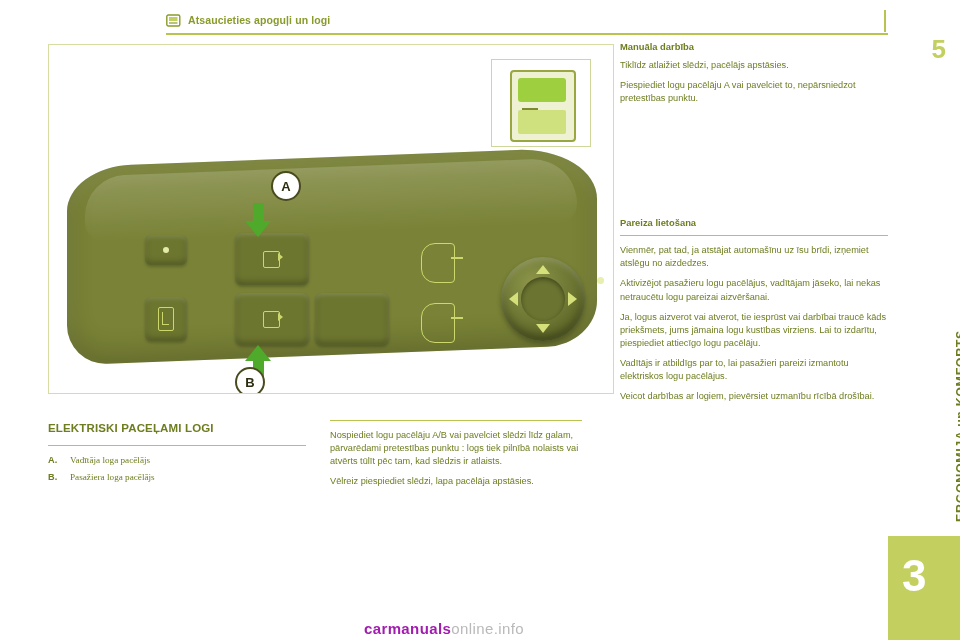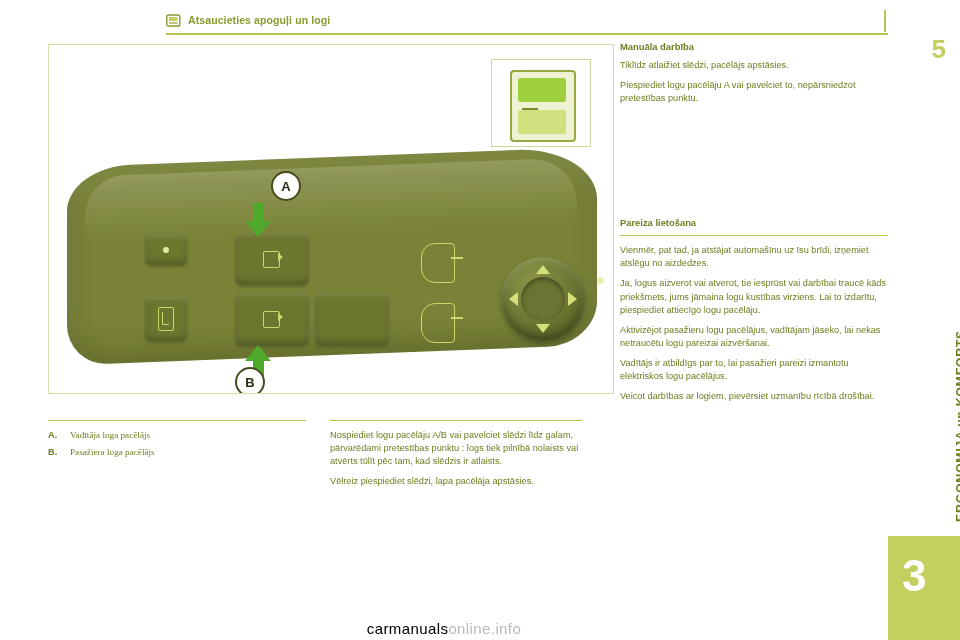--- a/index.html
+++ b/index.html
@@ -432,21 +432,21 @@
     height: 24px;
     display: flex;
     align-items: center;
     justify-content: center;
   }
   .footer-text {
     font-size: 15px;
     color: #b9b9b9;
     letter-spacing: .4px;
   }
-  .footer-text b { color: #000000; font-weight: normal; }
+  .footer-text b { color: #a21caf; font-weight: bold; }
 </style>
 </head>
 <body>
 
 <div class="header-bar">
   <span class="header-icon">
     <svg width="15" height="15" viewBox="0 0 15 15">
       <rect x="0.8" y="1" width="13" height="11" rx="1.5" fill="none" stroke="#8a9a2b" stroke-width="1.4"></rect>
       <rect x="3" y="3" width="8.5" height="4" fill="#c3cf5e"></rect>
       <line x1="3" y1="9" x2="11.5" y2="9" stroke="#8a9a2b" stroke-width="1.2"></line>
@@ -527,20 +527,21 @@
         <div class="inset-glass"></div>
         <div class="inset-handle"></div>
         <div class="inset-lower"></div>
       </div>
     </div>
 
   </div>
 </div>
 
 <div class="col col-left">
+  <div class="sec-title">ELEKTRISKI PACEĻAMI LOGI</div>
   <div class="title-rule"></div>
   <div class="legend-row">
     <span class="legend-key">A.</span>
     <span class="legend-val">Vadītāja loga pacēlājs</span>
   </div>
   <div class="legend-row">
     <span class="legend-key">B.</span>
     <span class="legend-val">Pasažiera loga pacēlājs</span>
   </div>
 </div>
@@ -554,21 +555,21 @@
 <div class="col col-right1">
   <div class="sub-title">Manuāla darbība</div>
   <p>Tiklīdz atlaižiet slēdzi, pacēlājs apstāsies.</p>
   <p>Piespiediet logu pacēlāju A vai pavelciet to, nepārsniedzot pretestības punktu.</p>
 </div>
 
 <div class="col col-right2">
   <div class="sub-title">Pareiza lietošana</div>
   <div class="title-rule"></div>
   <p>Vienmēr, pat tad, ja atstājat automašīnu uz īsu brīdi, izņemiet atslēgu no aizdedzes.</p>
+  <p>Aktivizējot pasažieru logu pacēlājus, vadītājam jāseko, lai nekas netraucētu logu pareizai aizvēršanai.</p>
   <p>Ja, logus aizverot vai atverot, tie iesprūst vai darbībai traucē kāds priekšmets, jums jāmaina logu kustības virziens. Lai to izdarītu, piespiediet attiecīgo logu pacēlāju.</p>
-  <p>Aktivizējot pasažieru logu pacēlājus, vadītājam jāseko, lai nekas netraucētu logu pareizai aizvēršanai.</p>
   <p>Vadītājs ir atbildīgs par to, lai pasažieri pareizi izmantotu elektriskos logu pacēlājus.</p>
   <p>Veicot darbības ar logiem, pievērsiet uzmanību rīcībā drošībai.</p>
 </div>
 
 <div class="footer">
   <span class="footer-text"><b>carmanuals</b><span>online.info</span></span>
 </div>
 
 </body></html>

